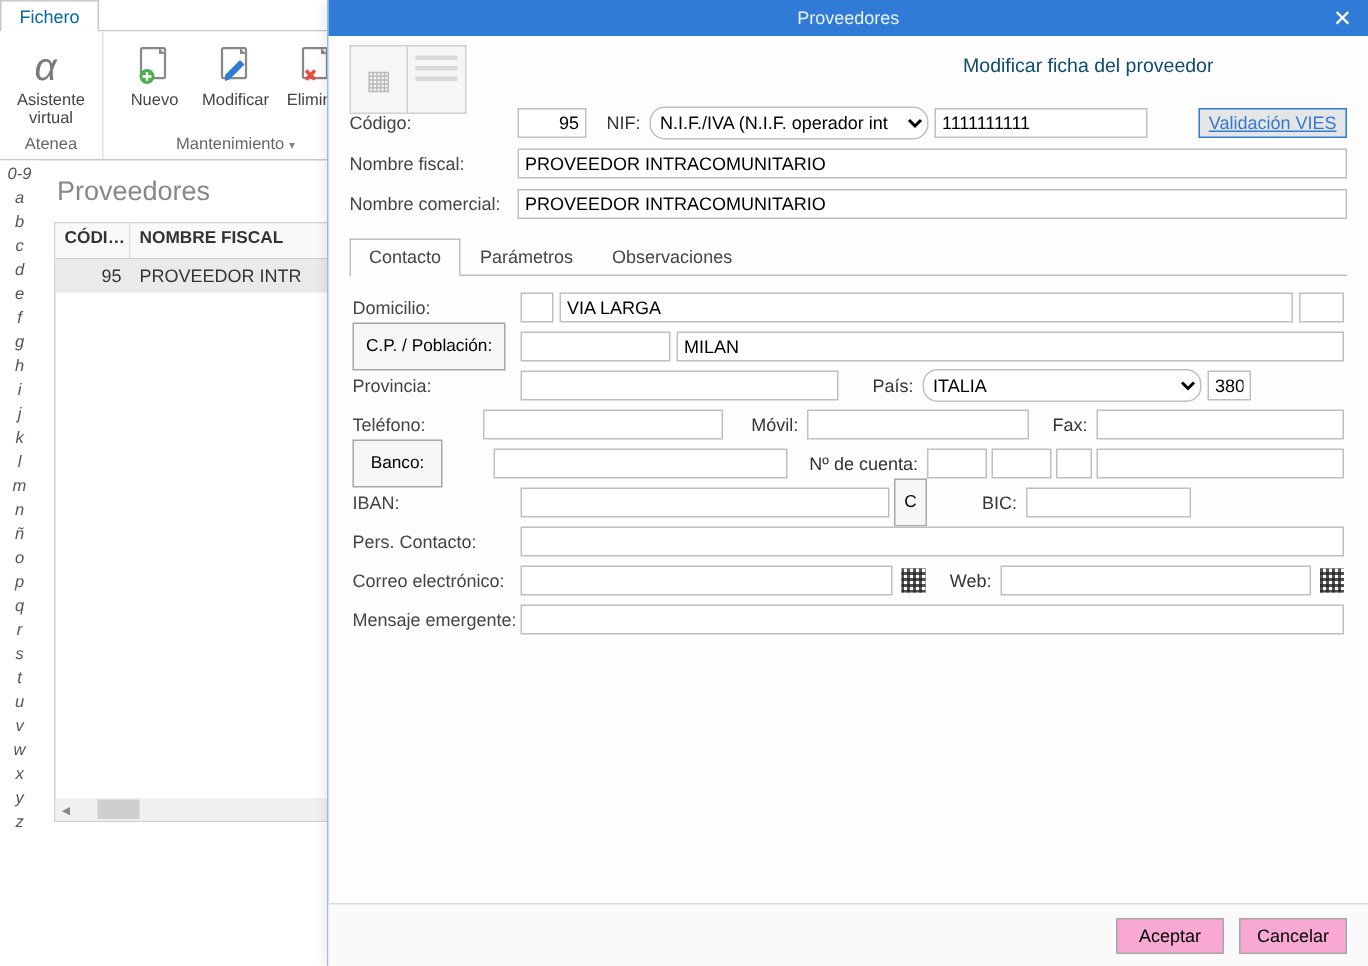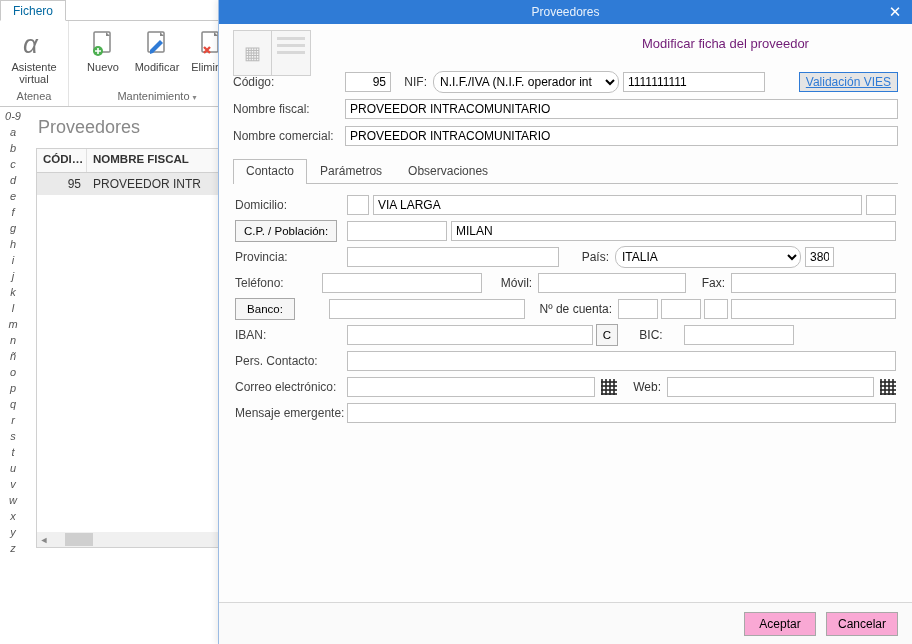--- a/index.html
+++ b/index.html
@@ -31,40 +31,40 @@
   .grid-hscroll { position: absolute; left: 0; right: 0; bottom: 0; height: 15px; background: #f0f0f0; display: flex; align-items: center; }
   .grid-hscroll .thumb { width: 28px; height: 13px; background: #cfcfcf; margin-left: 14px; }
   .grid-hscroll .arrow { width: 14px; text-align: center; color: #888; font-size: 9px; }
   
   
   .modal { position: absolute; top: 0; left: 218px; width: 694px; height: 644px; background: #fdfdfd; border-left: 1px solid #9bbbe3; box-shadow: -2px 0 6px rgba(0,0,0,.08); display: flex; flex-direction: column; }
   .modal-titlebar { height: 24px; background: #2f7bd6; color: #e8f1fb; display: flex; align-items: center; justify-content: center; font-size: 12px; position: relative; }
   .modal-titlebar .closebtn { position: absolute; right: 0; top: 0; width: 34px; height: 24px; display: flex; align-items: center; justify-content: center; color: #fff; font-size: 15px; cursor: default; }
   
   .modal-content { flex: 1; padding: 10px 14px 0 14px; overflow: hidden; position: relative; }
-  .modal-subtitle { text-align: center; font-size: 13px; color: #701a75; margin: 2px 0 12px 320px; }
+  .modal-subtitle { text-align: center; font-size: 13px; color: #0c4a6e; margin: 2px 0 12px 320px; }
   
   .hdr-row { display: flex; align-items: center; height: 26px; margin-bottom: 1px; }
   .hdr-row .lbl { width: 112px; color: #444; }
   .hdr-row input.txt, .modal select, .fld input.txt { height: 20px; border: 1px solid #bfbfbf; font-size: 12px; padding: 0 4px; background: #fff; }
   .modal select { height: 22px; padding: 0 2px; border-radius: 10px; }
   
   .icon-placeholder { width: 78px; height: 46px; border: 1px solid #d0d0d0; background: #f6f6f6; position: absolute; left: 14px; top: 6px; display:flex; }
   .icon-placeholder .icside { width:38px; border-right:1px solid #d0d0d0; display:flex; align-items:center; justify-content:center; color:#bbb; font-size:18px; }
   .icon-placeholder .iclines { flex:1; padding:6px 5px; display:flex; flex-direction:column; gap:4px; }
   .icon-placeholder .iclines div { height:3px; background:#d8d8d8; }
   
   .tabs { display: flex; border-bottom: 1px solid #bfbfbf; margin-top: 10px; }
   .tab { padding: 4px 12px 5px 12px; font-size: 12px; color: #444; border: 1px solid transparent; border-bottom: none; cursor: default; }
   .tab.active { border-color: #bfbfbf; background: #fdfdfd; margin-bottom: -1px; }
   
   .tabpage { padding: 8px 2px 0 2px; }
   .fld { display: flex; align-items: center; height: 26px; }
   .fld .lbl { width: 112px; color: #444; }
-  .tiny-btn { height: 22px; border: 1px solid #a8a8a8; background: #f6f6f6; font-size: 11.5px; padding: 0 8px; cursor: default; }
+  .tiny-btn { height: 32px; border: 1px solid #a8a8a8; background: #f6f6f6; font-size: 11.5px; padding: 0 8px; cursor: default; }
   .link-btn { height: 20px; border: 1px solid #2f7bd6; color: #2f7bd6; background: #e5e5e5; font-size: 12px; padding: 0 6px; cursor: default; text-decoration: underline; }
   
   .qr { width: 16px; height: 16px; display: inline-block; background:
       repeating-linear-gradient(0deg,#333 0 2px,transparent 2px 4px),
       repeating-linear-gradient(90deg,#333 0 2px,transparent 2px 4px);
       background-blend-mode: multiply; opacity:.85; }
   
   .modal-footer { height: 42px; border-top: 1px solid #d7d7d7; display: flex; justify-content: flex-end; align-items: center; gap: 10px; padding-right: 14px; background: #fafafa; }
   .dlg-btn { min-width: 72px; height: 24px; border: 1px solid #a8a8a8; background: #f9a8d4; font-size: 12px; cursor: default; }
   
@@ -254,21 +254,21 @@
           <span style="width:96px;text-align:right;margin:0 6px">Nº de cuenta:</span>
           <input class="txt" style="width: 40px;">
           <input class="txt" style="width: 40px; margin-left: 3px;">
           <input class="txt" style="width: 24px; margin-left: 3px;">
           <input class="txt" style="flex: 1 1 0%; margin-left: 3px;">
         </div>
         <div class="fld">
           <span class="lbl">IBAN:</span>
           <input class="txt" style="width: 246px;">
           <button class="tiny-btn" style="width:22px;padding:0;margin-left:3px">C</button>
-          <span style="width:54px;text-align:center;margin:0 6px">BIC:</span>
+          <span style="width:54px;text-align:right;margin:0 6px">BIC:</span>
           <input class="txt" style="width: 110px;">
         </div>
         <div class="fld">
           <span class="lbl">Pers. Contacto:</span>
           <input class="txt" style="flex: 1 1 0%;">
         </div>
         <div class="fld">
           <span class="lbl">Correo electrónico:</span>
           <input class="txt" style="width: 248px;">
           <span class="qr" style="margin:0 6px"></span>

